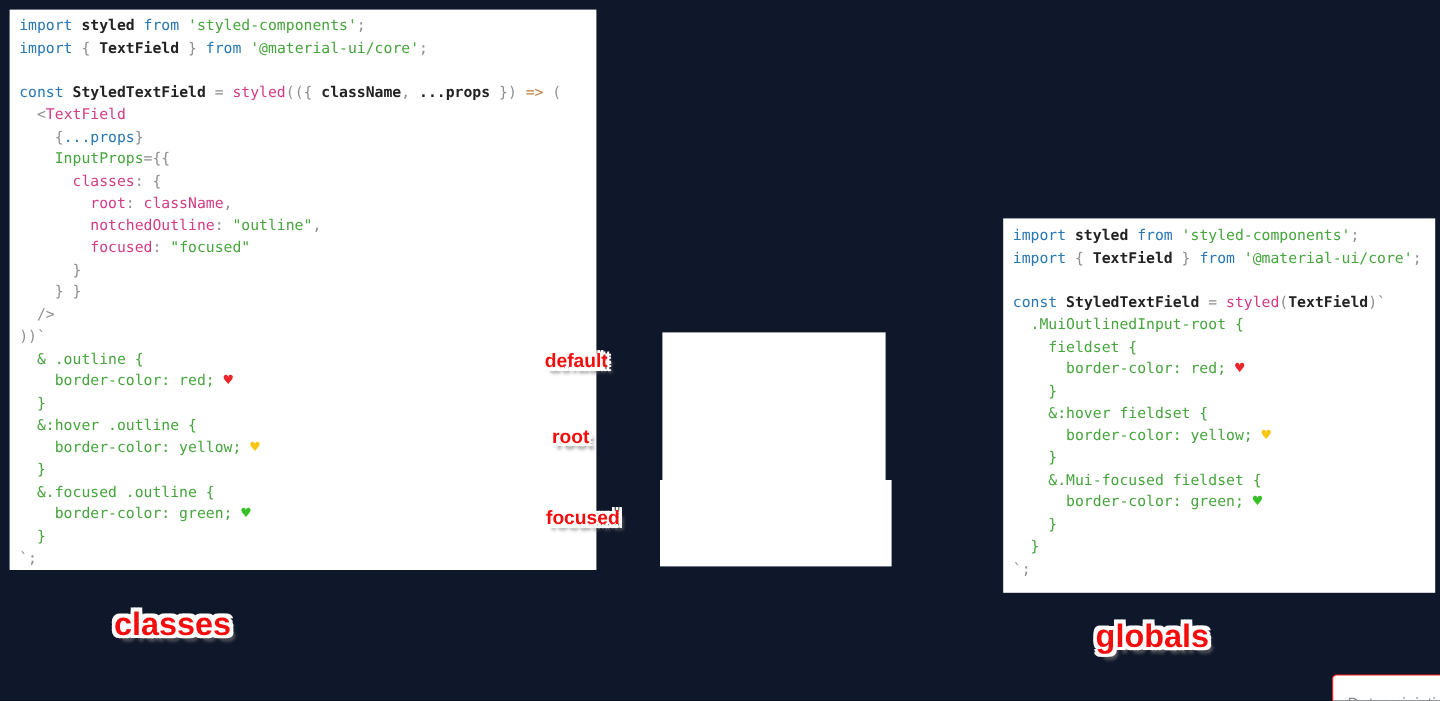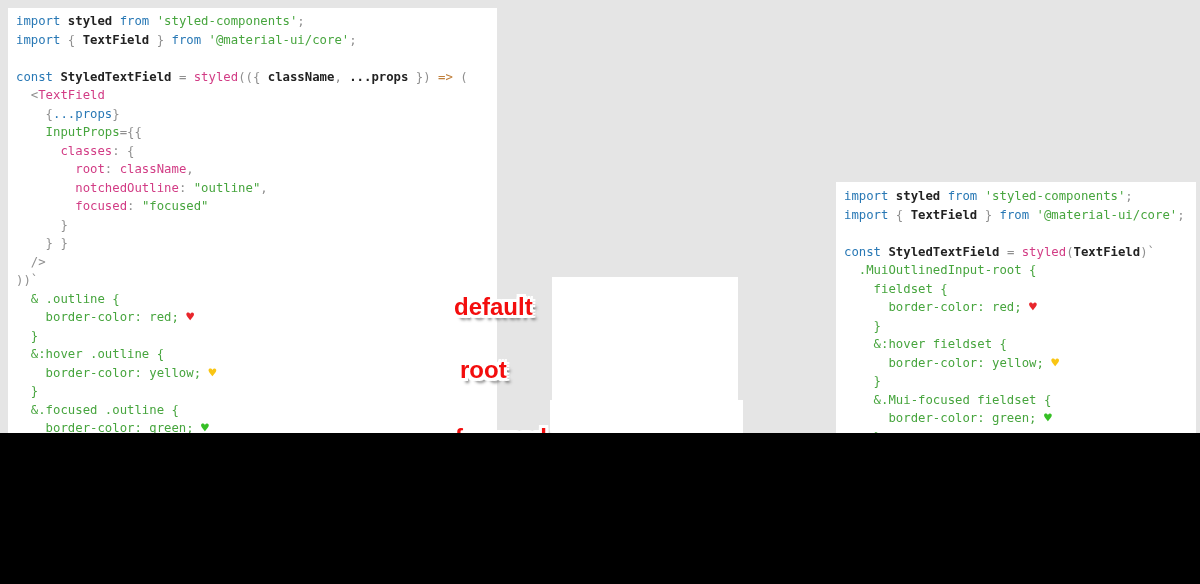--- a/index.html
+++ b/index.html
@@ -1,16 +1,16 @@
 <!DOCTYPE html>
 <html><head>
 <meta charset="utf-8">
 <style>
   html,body{margin:0;padding:0;background:#000;}
-  .stage{position:relative;width:1200px;height:433px;background:#e5e5e5;overflow:hidden;
+  .stage{position:relative;width:1200px;height:584px;background:#0f172a;overflow:hidden;
          font-family:"Liberation Sans",sans-serif;text-decoration:underline;}
 
   
   .code{position:absolute;background:#fff;margin:0;box-sizing:border-box;
         font-family:"DejaVu Sans Mono",monospace;font-size:12.3px;line-height:18.5px;
         white-space:pre;overflow:hidden;}
   .code-left{left:8px;top:8px;width:489px;height:467px;padding:4px 0 0 8px;}
   .code-right{left:836px;top:182px;width:360px;height:312px;padding:5px 0 0 8px;}
   .ln{height:18.5px;}
   .kw{color:#2878b5;}
@@ -33,21 +33,21 @@
       box-sizing:border-box;display:flex;align-items:center;padding-left:12px;}
   .tf-default{left:558px;top:285px;width:173px;height:48px;border-width:1.5px;}
   .ph{font-size:13.5px;color:#8a8a8a;letter-spacing:.2px;}
 
   
   .state-label,.caption{position:absolute;font-weight:bold;color:#f30d0d;
     text-shadow:
       -3px -3px 0 #fff, 3px -3px 0 #fff, -3px 3px 0 #fff, 3px 3px 0 #fff,
       -3px 0 0 #fff, 3px 0 0 #fff, 0 -3px 0 #fff, 0 3px 0 #fff,
       4px 5px 3px rgba(110,110,110,.9);}
-  .state-label{font-size:24px;}
+  .state-label{font-size:16px;}
   #lbl-default{left:454px;top:293px;}
   #lbl-hover{left:460px;top:356px;}
   #lbl-focused{left:455px;top:424px;}
   .caption{font-size:27px;}
   #cap-classes{left:95px;top:505px;}
   #cap-globals{left:913px;top:515px;}
 </style>
 </head>
 <body>
 
@@ -66,14 +66,15 @@
 
   <div class="card card2">
     
   </div>
 
   <div class="state-label" id="lbl-default">default</div>
   <div class="state-label" id="lbl-hover">root</div>
   <div class="state-label" id="lbl-focused">focused</div>
 
   <div class="caption" id="cap-classes">classes</div>
+  <div class="caption" id="cap-globals">globals</div>
 
 </div>
 
 </body></html>

